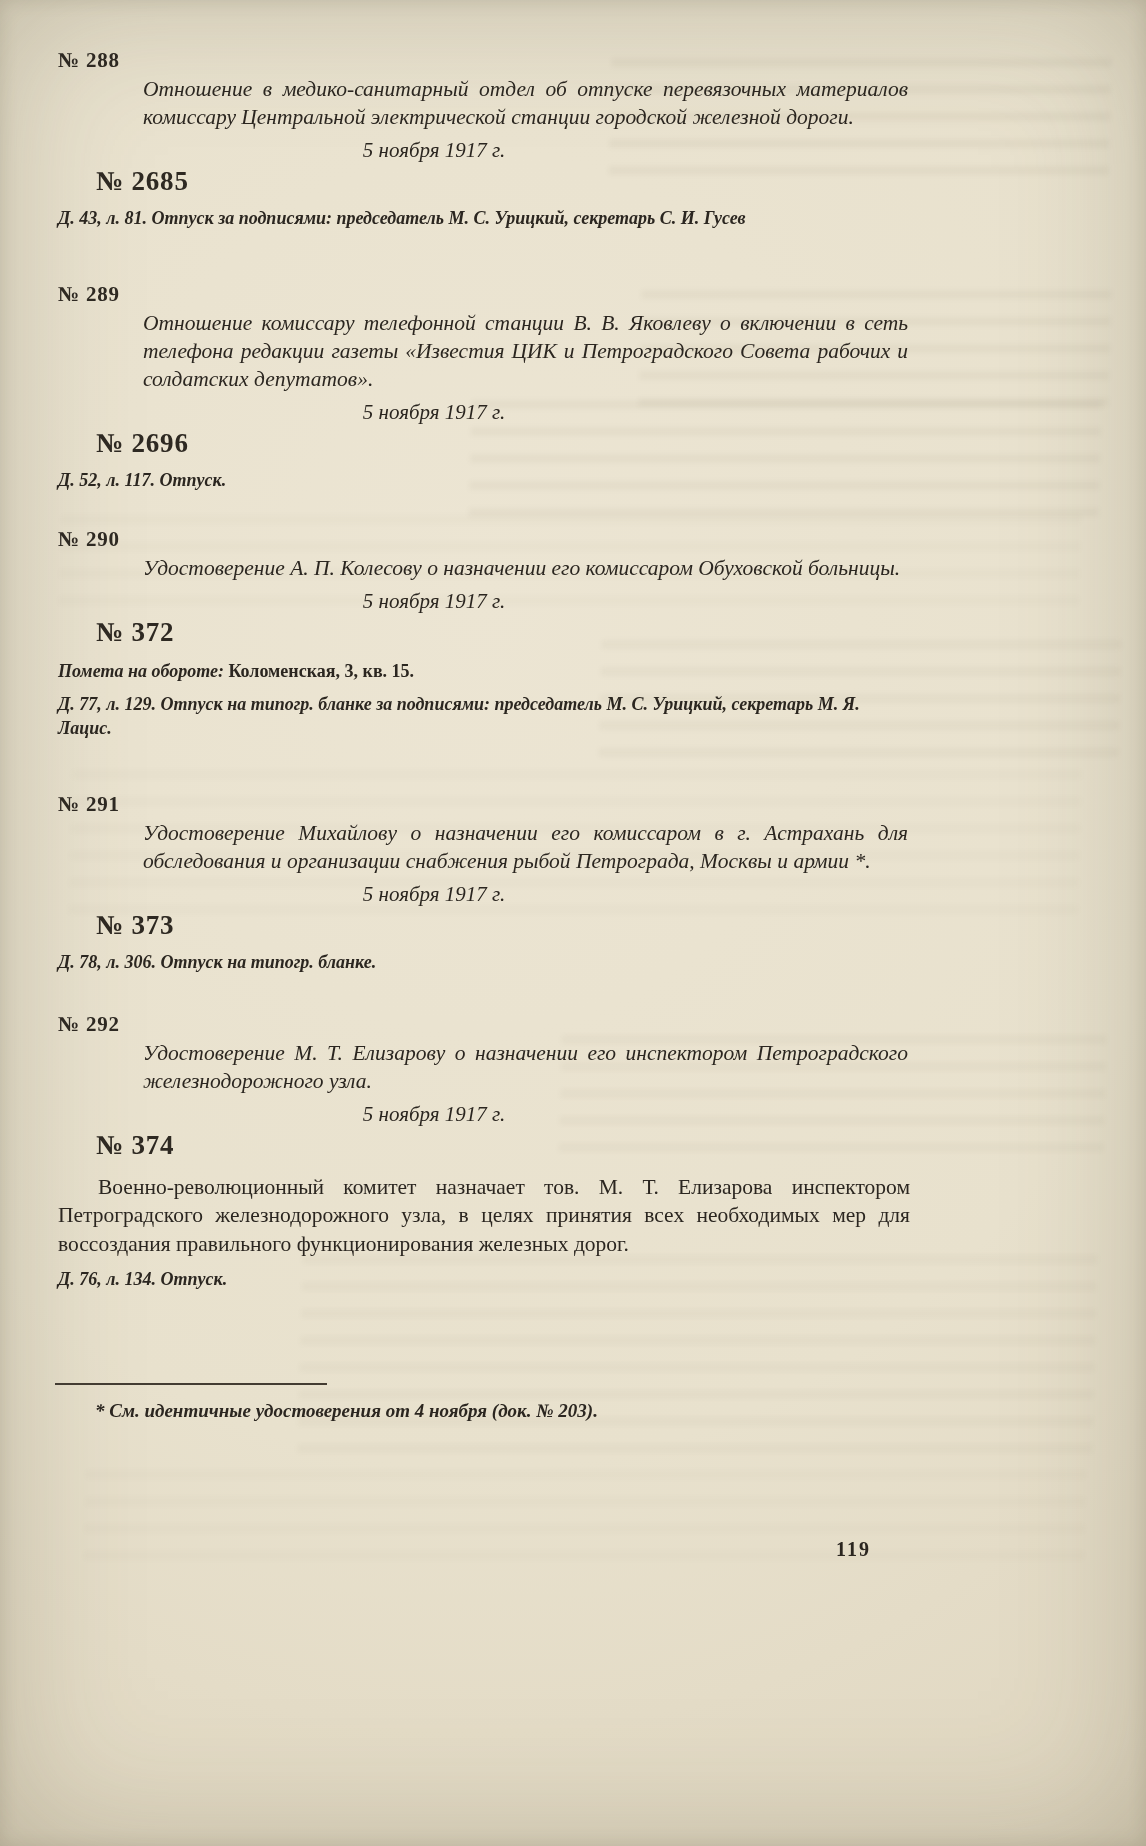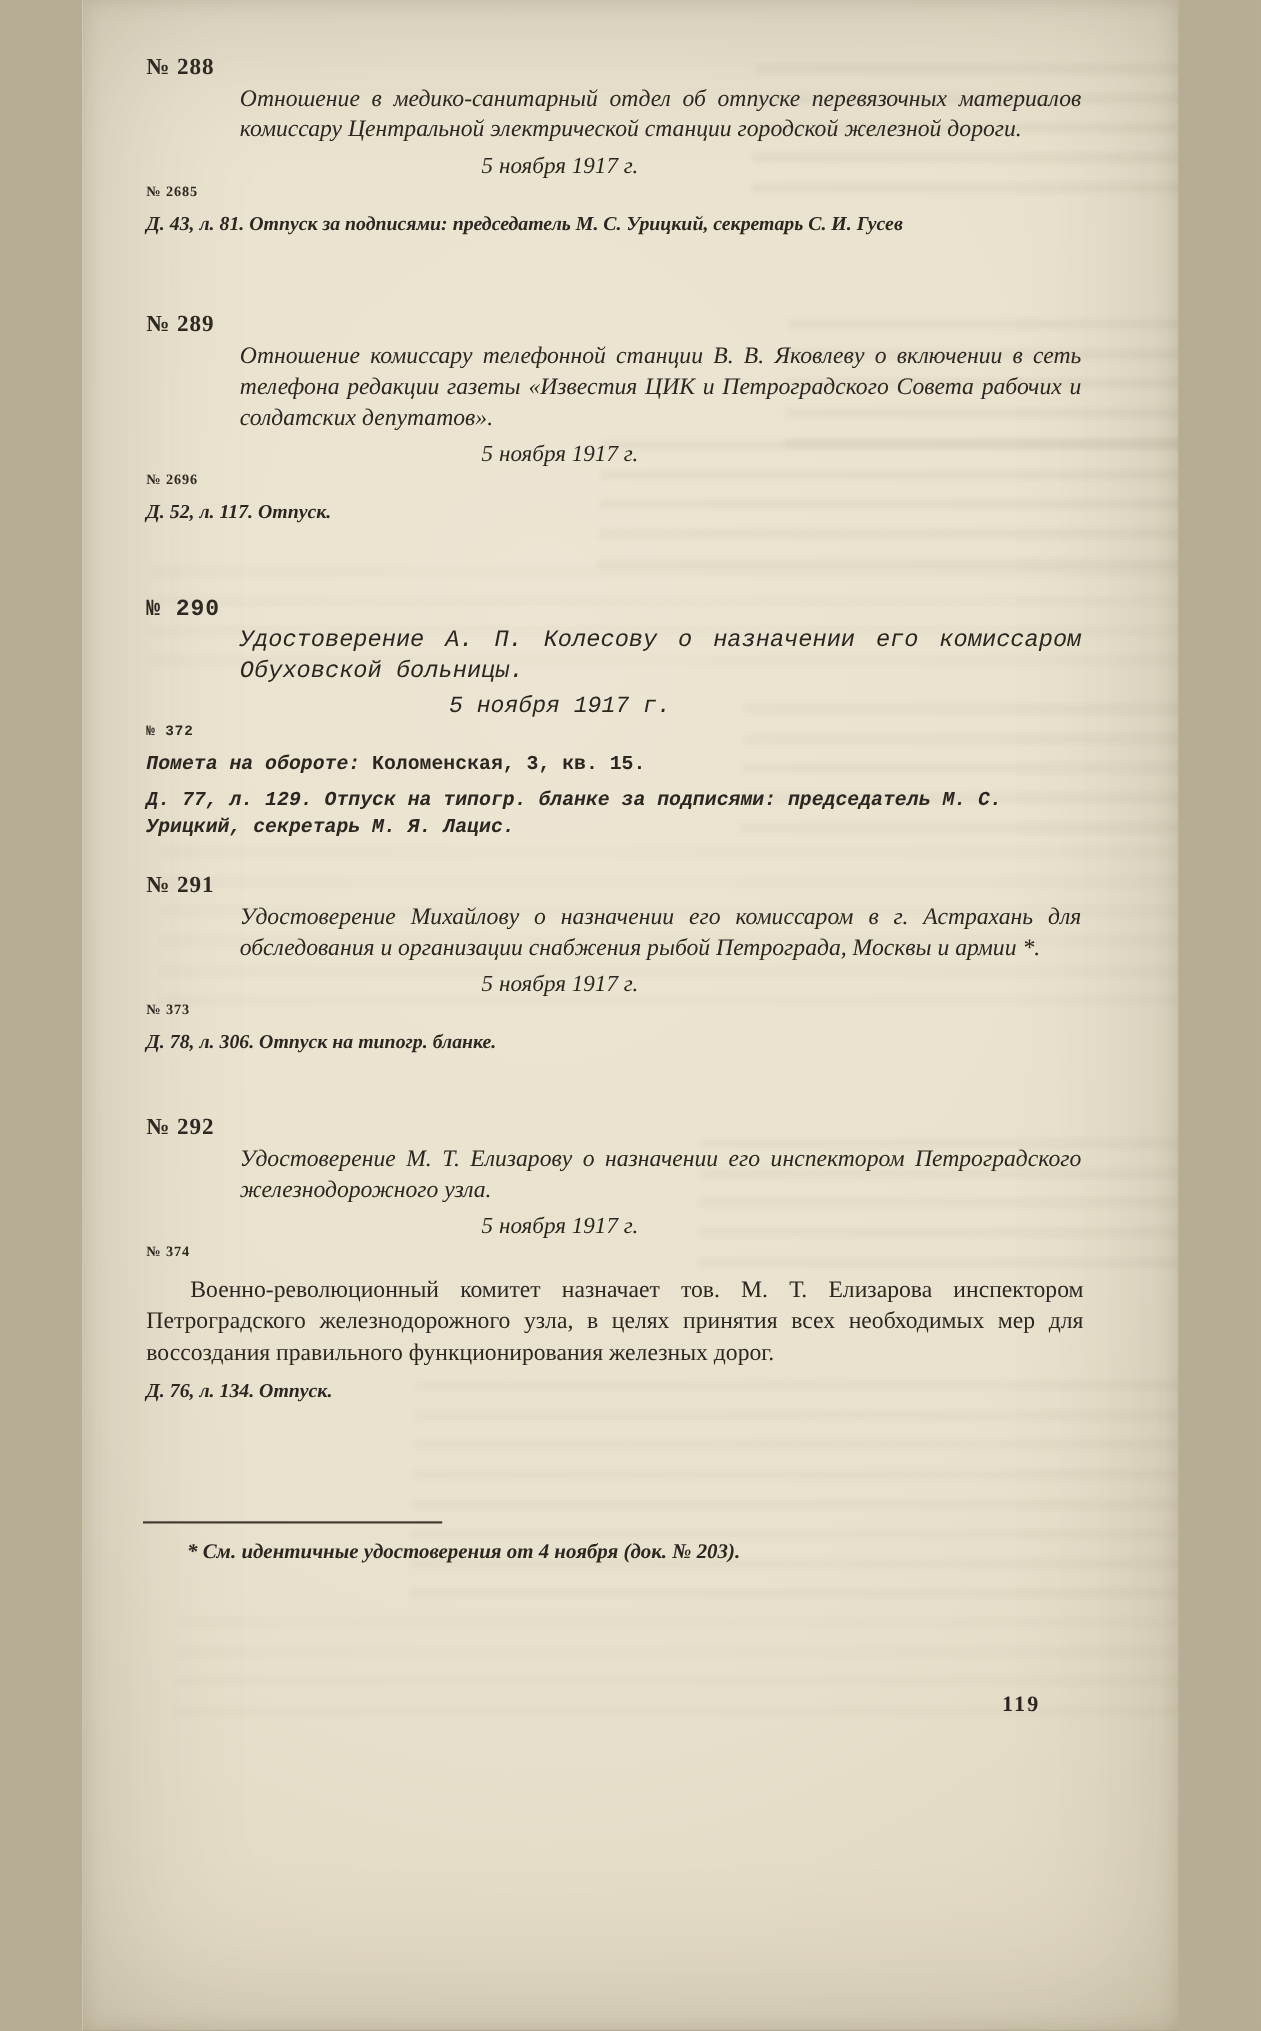--- a/index.html
+++ b/index.html
@@ -1,18 +1,18 @@
 <!DOCTYPE html>
 <html lang="ru"><head>
 <meta charset="utf-8">
 <style>
   html,body{margin:0;padding:0;background:#b7ad95;}
   .page{
     position:relative;
-    width:996px;height:1846px;
+    width:1146px;height:1846px;
     margin:0 auto;
     background:
       radial-gradient(ellipse 130% 95% at 42% 32%, #ece5d3 0%, #e8e1cd 50%, #e0d7c1 80%, #d6ccb2 100%);
     box-shadow: inset 0 0 140px rgba(95,85,60,.28), inset 0 0 18px rgba(95,85,60,.18);
     overflow:hidden;
     font-family:"Liberation Serif","DejaVu Serif",serif;
     color:#2b2620;
   }
   
   .smudge{
@@ -33,21 +33,21 @@
     font-style:italic;
     font-size:21.5px;line-height:1.3;
     margin:3px 0 0 85px;width:765px;
     text-align:justify;
   }
   .date{
     font-style:italic;font-size:21px;
     text-align:center;padding-right:100px;margin-top:6px;
   }
   .doc-no{
-    font-size:13px;font-weight:600;letter-spacing:.8px;margin-top:3px;color:#2e2922;
+    font-size:27px;font-weight:600;letter-spacing:.8px;margin-top:3px;color:#2e2922;margin-left:38px;
   }
   .pometa{
     font-size:18px;line-height:1.3;margin-top:12px;font-weight:bold;
   }
   .pometa .lbl{font-style:italic;}
   .pometa .val{font-style:normal;}
   .note{
     font-style:italic;font-weight:bold;
     font-size:18px;line-height:1.3;margin-top:10px;
   }
@@ -92,21 +92,21 @@
   </div>
 
   <div class="entry" style="top:282px;">
     <div class="no">№ 289</div>
     <div class="title">Отношение комиссару телефонной станции В. В. Яковлеву о включении в сеть телефона редакции газеты «Известия ЦИК и Петроградского Совета рабочих и солдатских депутатов».</div>
     <div class="date">5 ноября 1917 г.</div>
     <div class="doc-no">№ 2696</div>
     <div class="note">Д. 52, л. 117. Отпуск.</div>
   </div>
 
-  <div class="entry" style="top:543px;font-family:Liberation Mono, monospace;">
+  <div class="entry" style="top:527px;">
     <div class="no">№ 290</div>
     <div class="title">Удостоверение А. П. Колесову о назначении его комиссаром Обуховской больницы.</div>
     <div class="date">5 ноября 1917 г.</div>
     <div class="doc-no">№ 372</div>
     <div class="pometa"><span class="lbl">Помета на обороте:</span> <span class="val">Коломенская, 3, кв. 15.</span></div>
     <div class="note">Д. 77, л. 129. Отпуск на типогр. бланке за подписями: председатель М. С. Урицкий, секретарь М. Я. Лацис.</div>
   </div>
 
   <div class="entry" style="top:792px;">
     <div class="no">№ 291</div>

